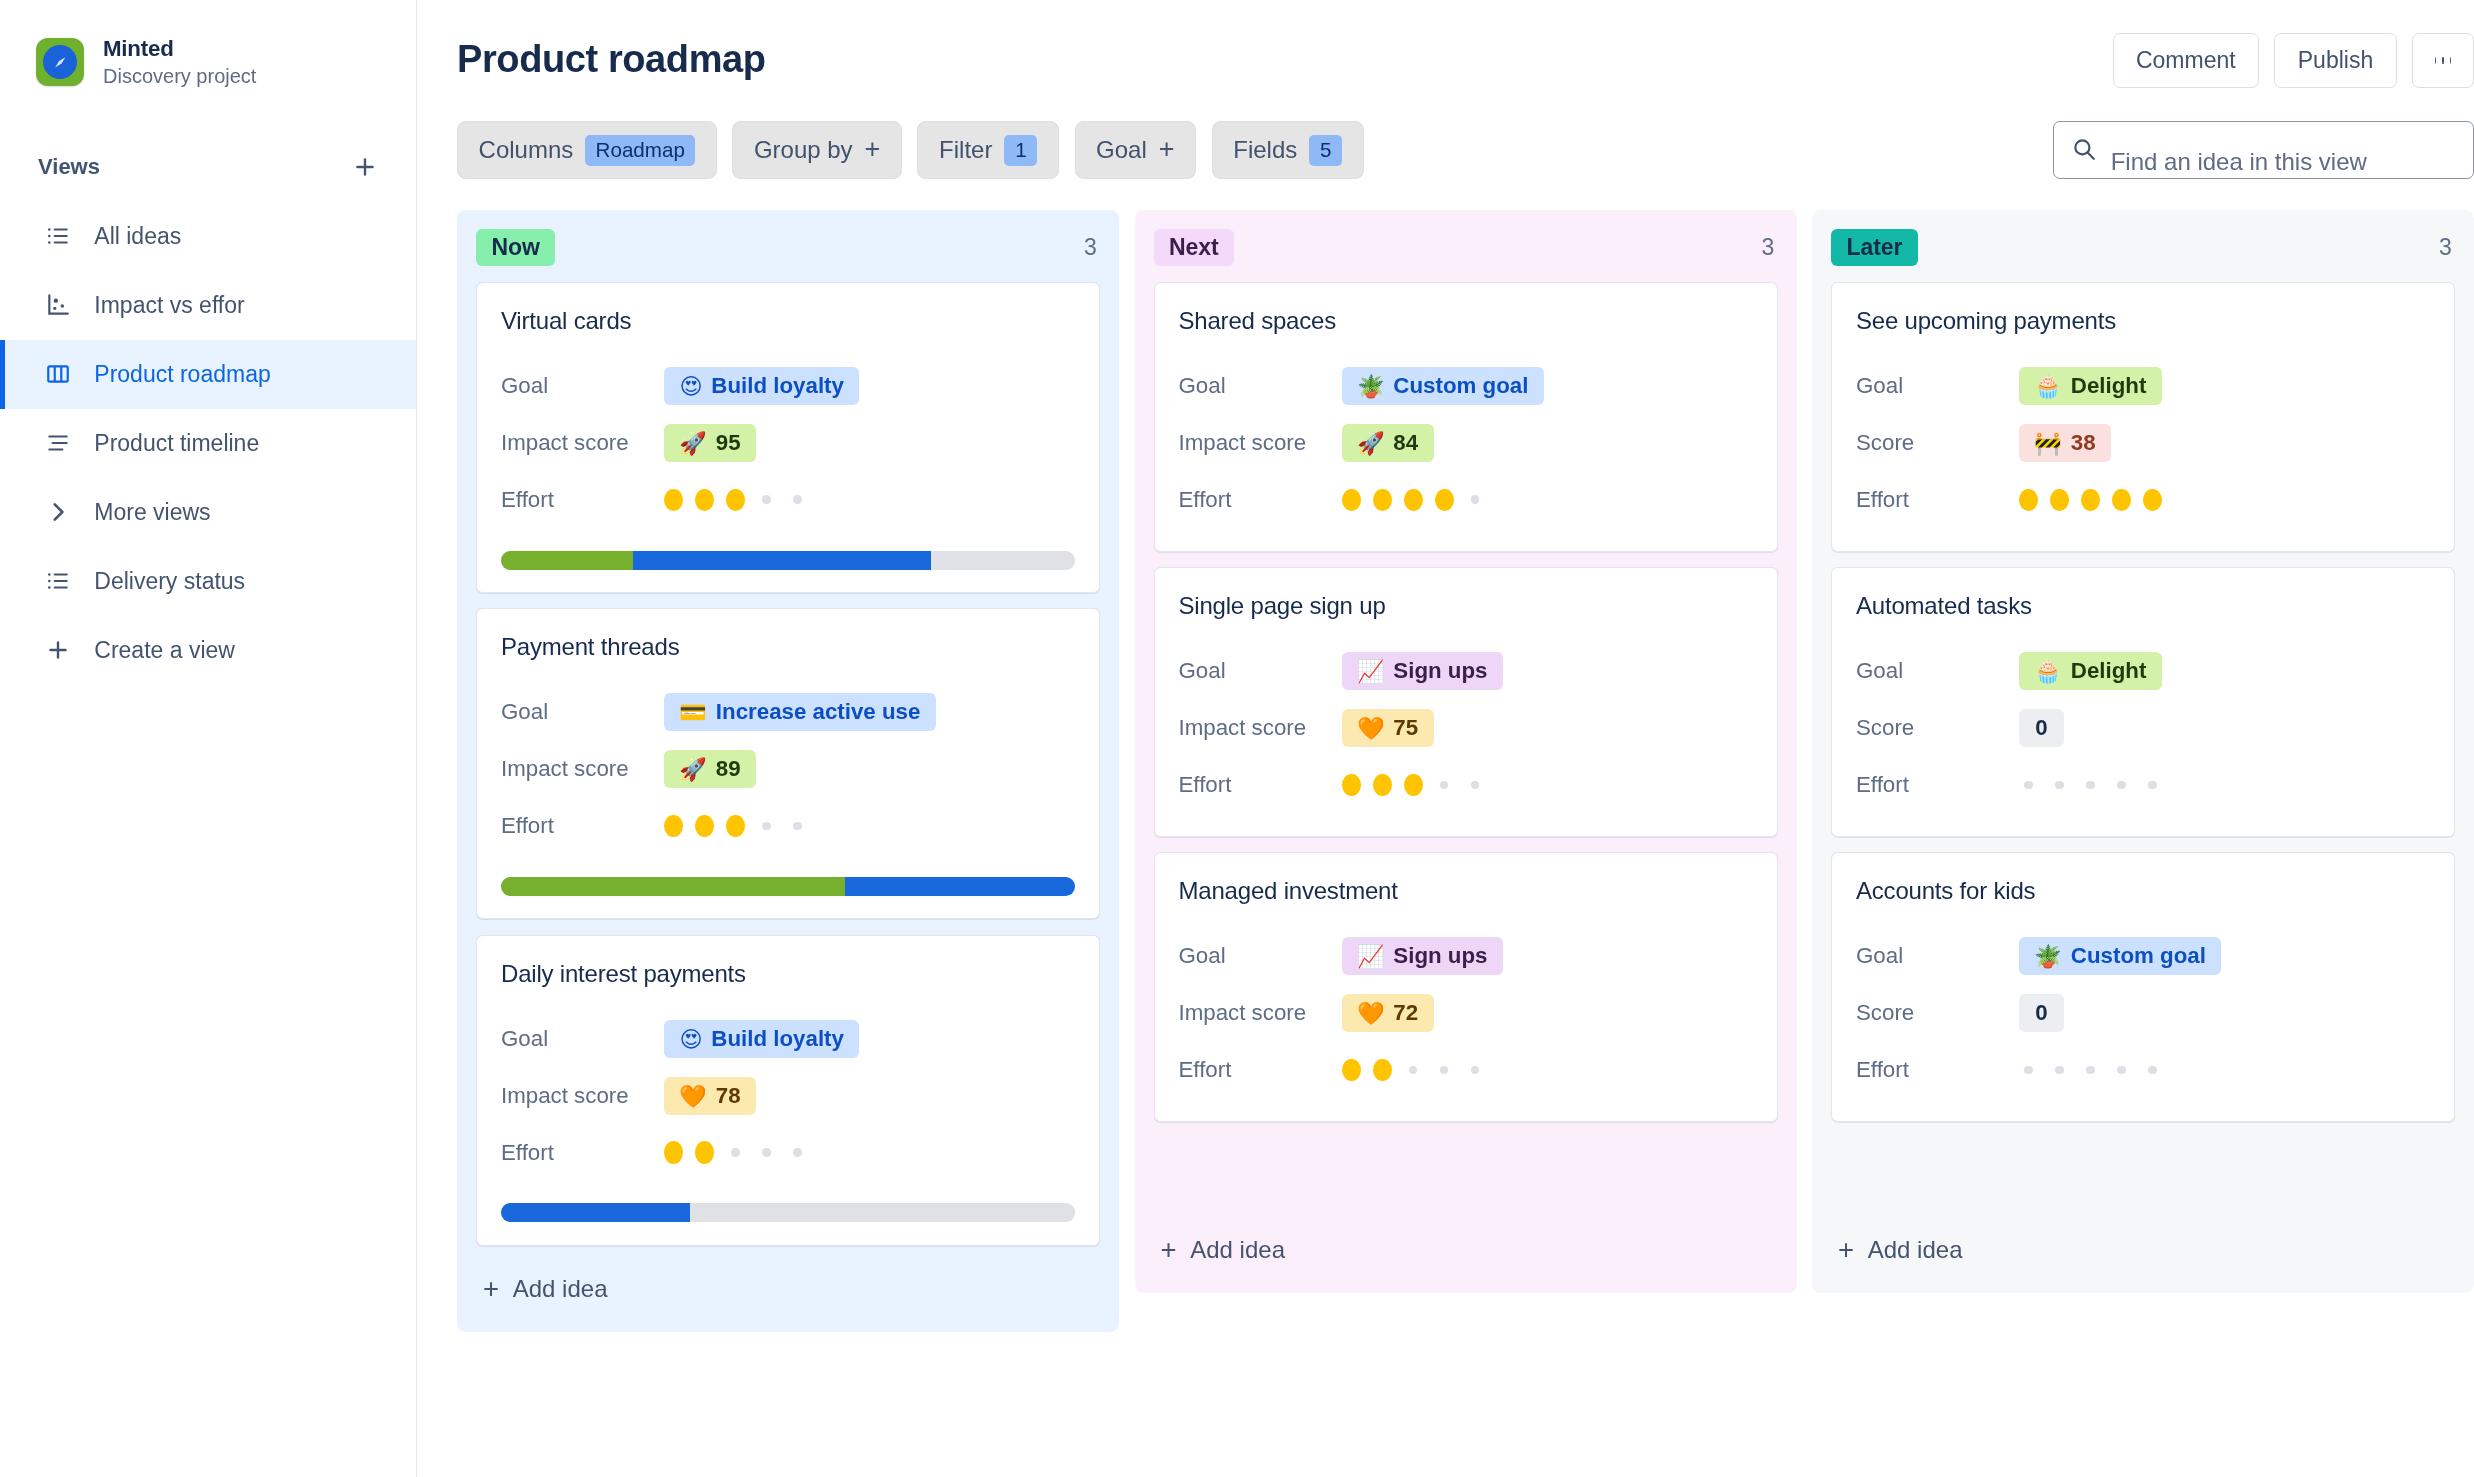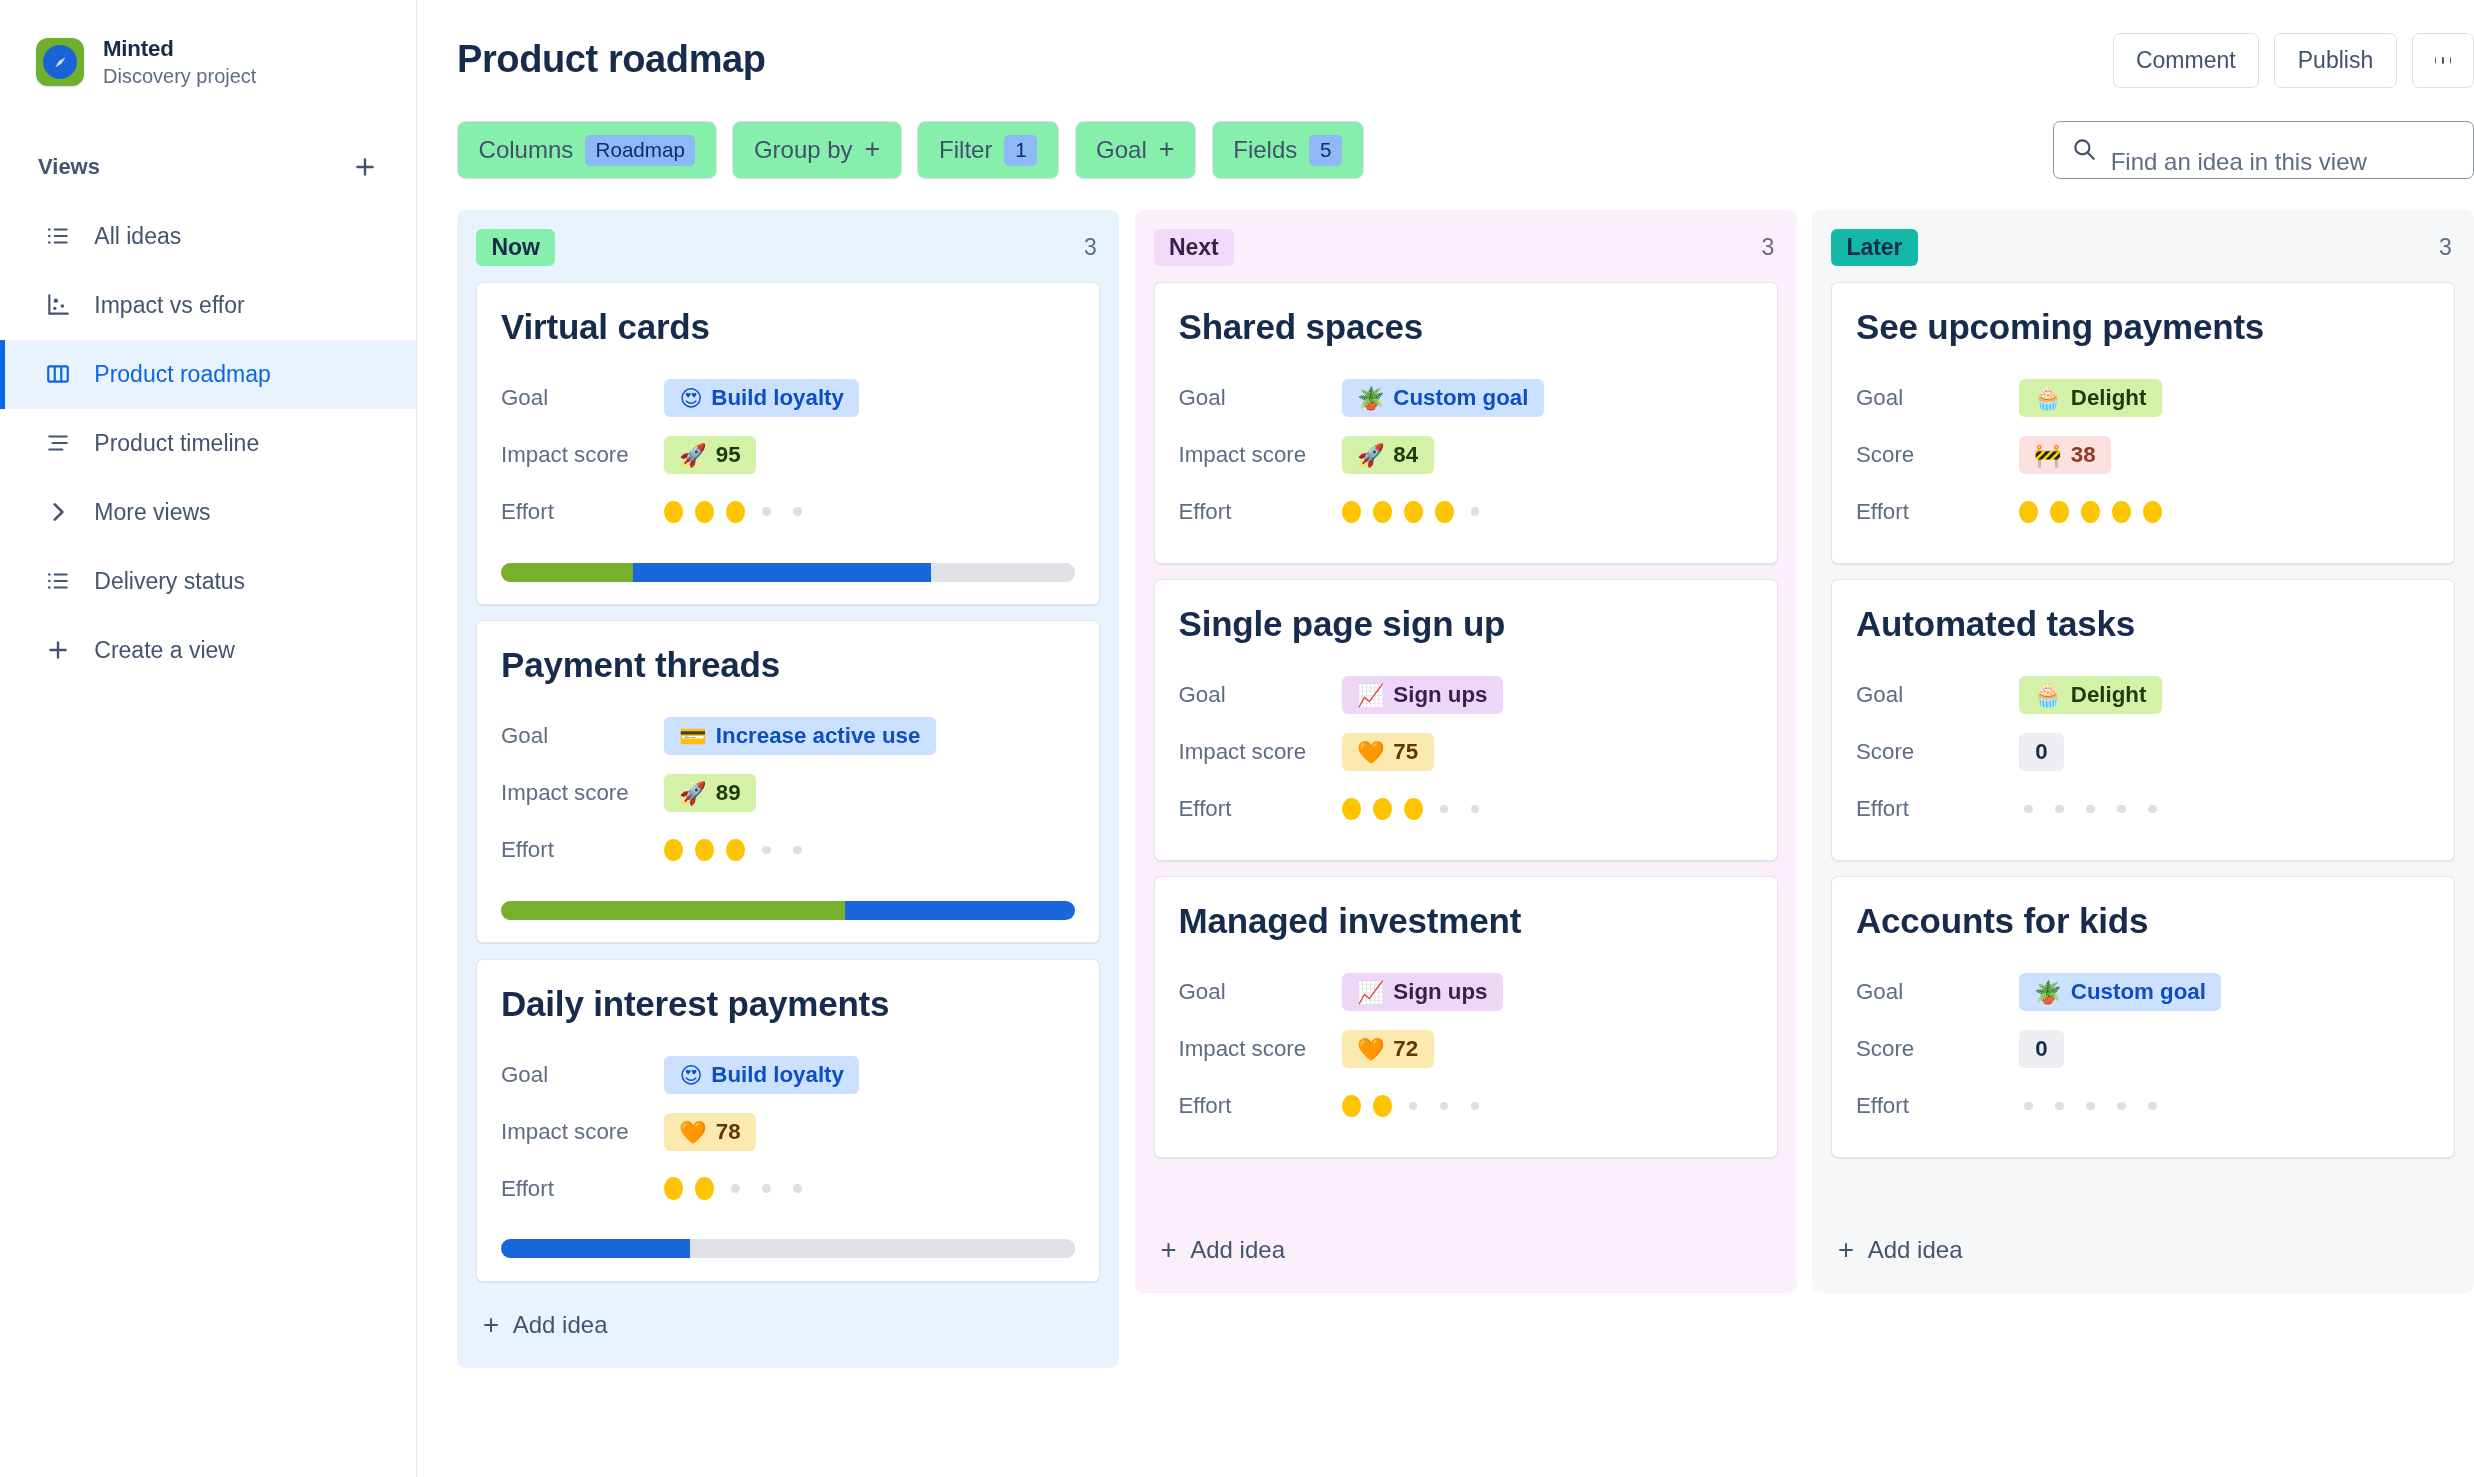--- a/index.html
+++ b/index.html
@@ -79,21 +79,21 @@
   .dot3 { width: 7.7px; height: 7.7px; border-radius: 50%; background: #42526e; }
 
   
   .toolbar {
     display: flex; align-items: center; justify-content: space-between;
     padding: 33px 40px 0 40px;
   }
   .tool-group { display: flex; gap: 15.5px; }
   .tool-btn {
     height: 58px; border: 1.7px solid #dcdfe4; border-radius: 8.6px;
-    background: #86efac; display: flex; align-items: center; gap: 12px;
+    background: #e5e5e5; display: flex; align-items: center; gap: 12px;
     padding: 0 20.6px; cursor: pointer; font-size: 24px; color: #42526e;
     font-family: "Liberation Sans", sans-serif; white-space: nowrap;
   }
   .chip {
     background: #8fb8f6; color: #09326c; border-radius: 5px;
     font-size: 20.6px; padding: 2.6px 10.3px; line-height: 1.25; font-weight: 400;
   }
   .chip-num { min-width: 33px; text-align: center; }
   .plus-glyph { font-size: 27px; color: #44546f; line-height: 0.8; }
 
@@ -129,21 +129,21 @@
   .col-pill.later { background: #14b8a6; color: #172b4d; }
   .col-count { font-size: 23px; color: #5e6c84; }
 
   .col-body { padding: 0 19px 0 19px; display: flex; flex-direction: column; gap: 15.5px; }
 
   .card {
     background: #fff; border: 1.7px solid #e4e6ea; border-radius: 6.9px;
     padding: 24px 24px 22.3px 24px;
     box-shadow: 0 0.9px 0.9px rgba(9,30,66,.10);
   }
-  .card-title { font-size: 35px; font-weight: bold; color: #172b4d; margin-bottom: 22.3px; letter-spacing: -0.2px; }
+  .card-title { font-size: 24px; font-weight: normal; color: #172b4d; margin-bottom: 22.3px; letter-spacing: -0.2px; }
   .field { display: flex; align-items: center; min-height: 57px; }
   .field-label { width: 163px; font-size: 22.3px; color: #5e6c84; flex: none; }
   .tag {
     display: inline-flex; align-items: center; gap: 8.6px;
     border-radius: 6px; padding: 6px 15.5px; font-size: 22.3px; font-weight: bold;
     white-space: nowrap;
   }
   .tag-emoji { font-size: 22.3px; font-family: "DejaVu Sans", sans-serif; font-weight: normal; }
   .tag.blue   { background: #cce0ff; color: #0c4fc4; }
   .tag.green  { background: #d3f1a7; color: #1f3a0c; }

